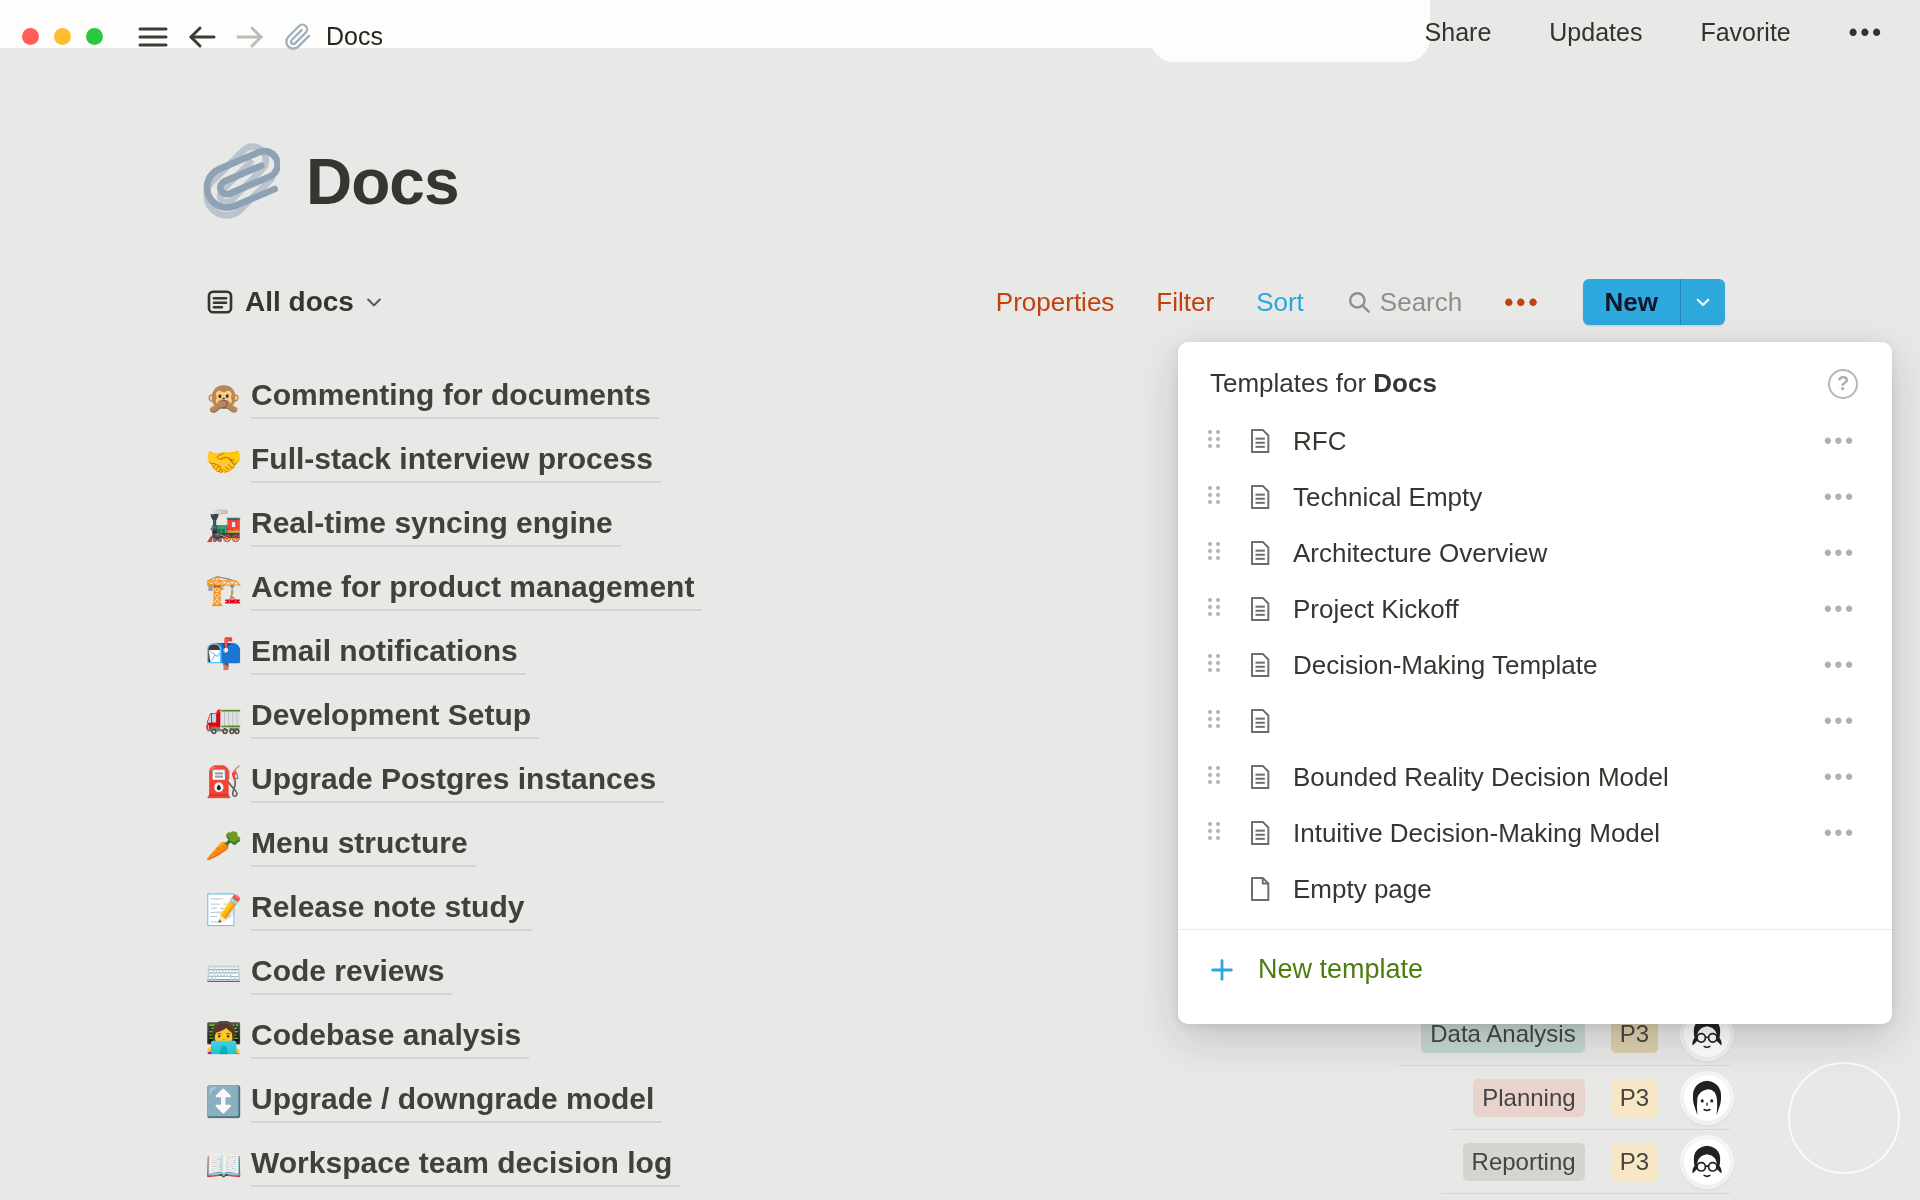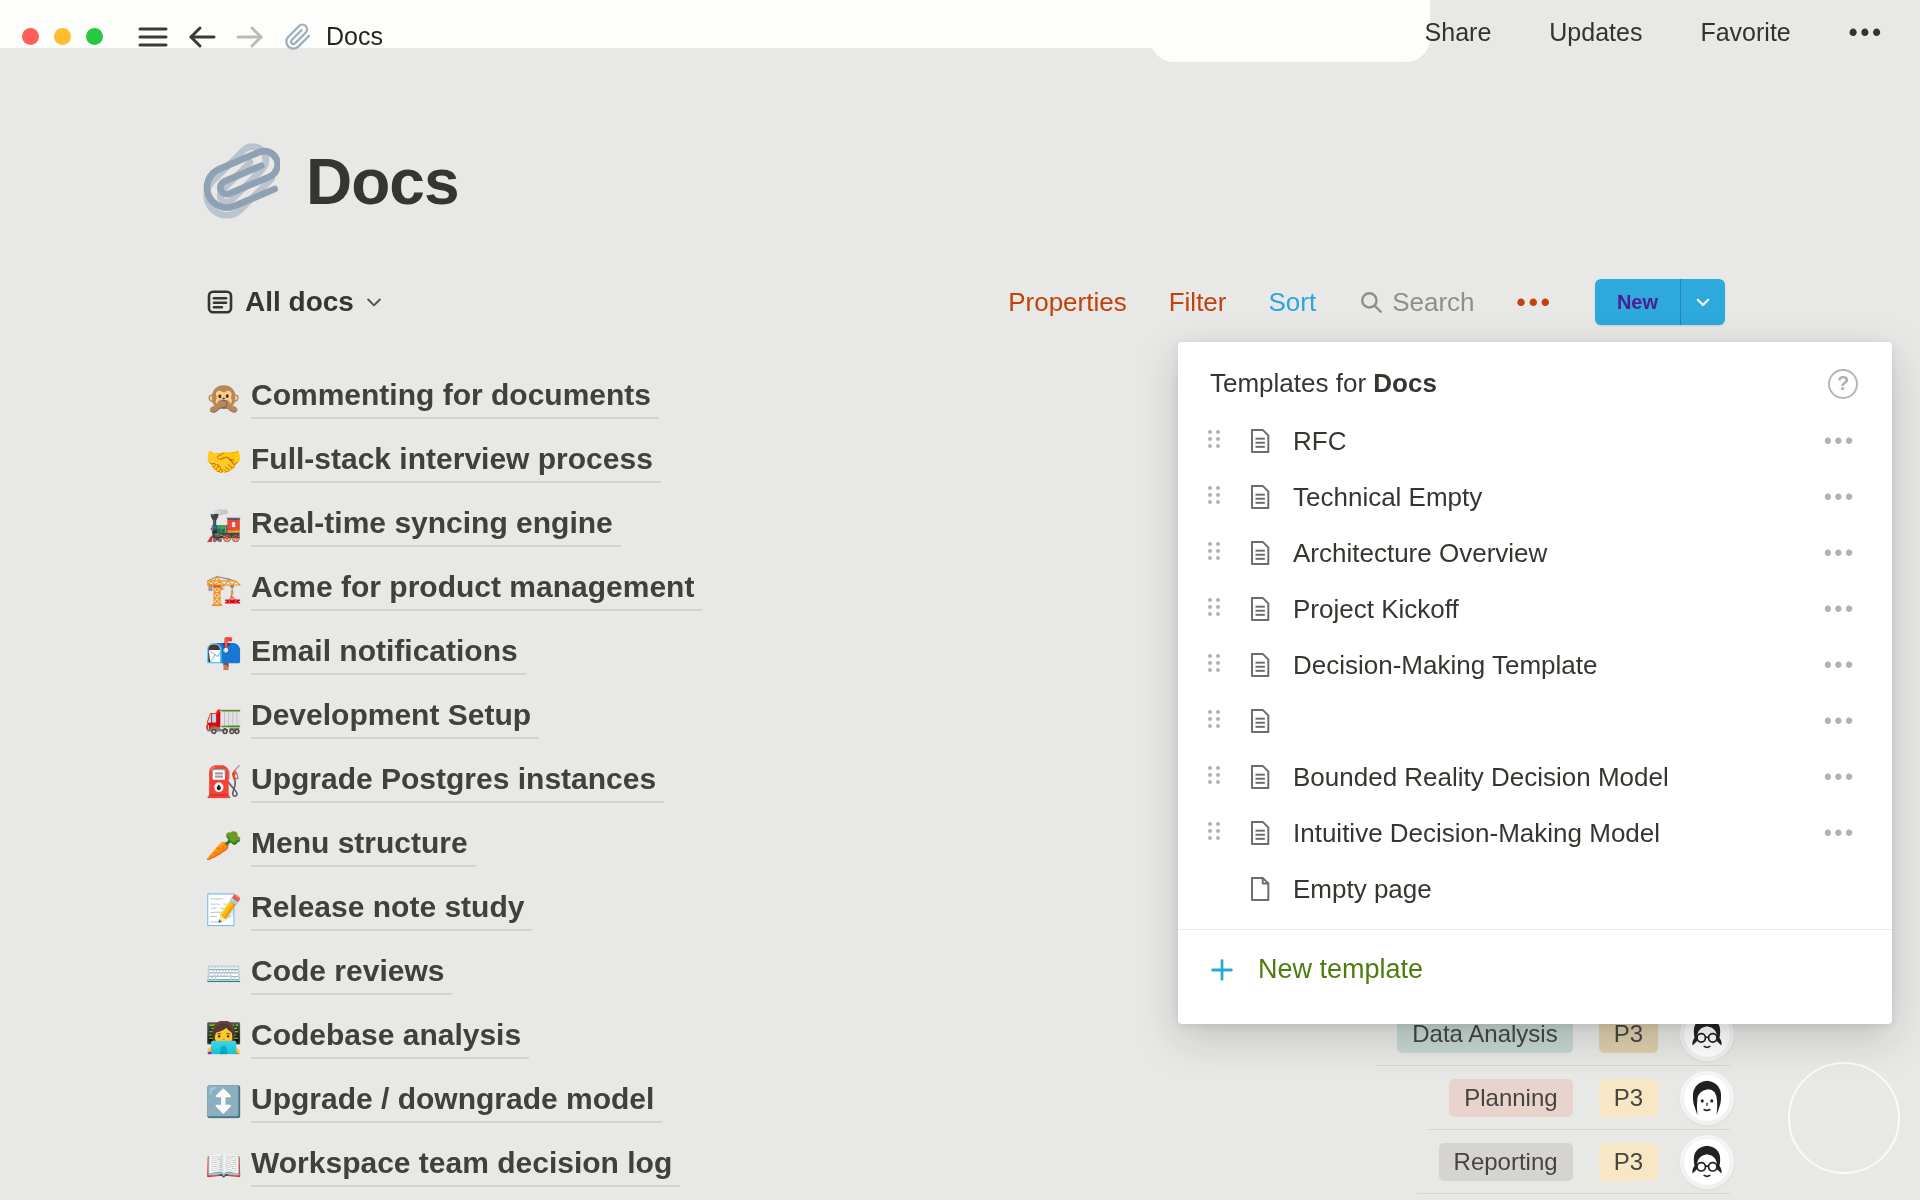--- a/index.html
+++ b/index.html
@@ -30,40 +30,40 @@
   .toolbar { position:absolute; left:205px; top:276px; width:1520px; height:52px; display:flex;
              align-items:center; z-index:2; }
   .view-switch { display:flex; align-items:center; gap:10px; cursor:pointer; }
   .view-switch .lbl { font-size:28px; font-weight:700; color:#37352f; }
   .tb-right { margin-left:auto; display:flex; align-items:center; gap:42px; }
   .tb-item { font-size:26px; color:#c2410c; cursor:pointer; }
   .tb-item.active { color:#2aa7dc; }
   .tb-search { display:flex; align-items:center; gap:8px; cursor:pointer; font-size:26px; color:#8f8e8b; }
   .new-btn { display:flex; align-items:stretch; background:#2ea9dd; border-radius:6px; overflow:hidden;
              height:46px; cursor:pointer; box-shadow:0 1px 2px rgba(0,0,0,.12); }
-  .new-btn .label { display:flex; align-items:center; padding:0 22px; color:#4c1d95; font-size:20px; font-weight:700; }
+  .new-btn .label { display:flex; align-items:center; padding:0 22px; color:#0f172a; font-size:26px; font-weight:700; }
   .new-btn .split { width:1px; background:rgba(10,70,100,.35); }
   .new-btn .caret { display:flex; align-items:center; justify-content:center; width:44px; }
 
   
   .doclist { position:absolute; left:205px; top:366px; width:1525px; z-index:1; }
   .docrow { height:64px; display:flex; align-items:center; cursor:pointer; }
   .doc-emoji { width:46px; font-size:30px; line-height:1; flex:0 0 46px; }
   .doc-title { font-size:30px; font-weight:700; color:#41403b; padding:0 8px 5px 0;
                border-bottom:2px solid #d4d3d0; white-space:nowrap; }
   .row-props { margin-left:auto; display:flex; align-items:center; gap:26px;
                border-bottom:1px solid #d7d6d3; padding:0 0 8px 22px; }
-  .chip { height:38px; display:flex; align-items:center; padding:0 15px; border-radius:5px;
+  .chip { height:38px; display:flex; align-items:center; padding:0 9px; border-radius:5px;
           font-size:24px; color:#454440; white-space:nowrap; }
   .avatar { width:46px; height:46px; border-radius:50%; background:#fff; flex:0 0 46px;
             box-shadow:0 0 0 4px rgba(255,255,255,.65), 0 2px 6px rgba(0,0,0,.18); overflow:hidden; }
 
   
   .panel { position:absolute; left:1178px; top:342px; width:714px; height:682px; background:#fff;
-           border-radius:4px; z-index:10; box-shadow:0 14px 44px rgba(20,20,20,.18), 0 2px 8px rgba(20,20,20,.08);
+           border-radius:10px; z-index:10; box-shadow:0 14px 44px rgba(20,20,20,.18), 0 2px 8px rgba(20,20,20,.08);
            padding:26px 0 0 0; }
   .panel-head { display:flex; align-items:center; padding:0 34px 14px 32px; }
   .panel-title { font-size:26px; color:#37352f; }
   .panel-title b { font-weight:700; }
   .help { margin-left:auto; width:30px; height:30px; border:2px solid #b7b6b3; border-radius:50%;
           color:#b0afac; font-size:20px; font-weight:700; display:flex; align-items:center; justify-content:center;
           cursor:pointer; }
   .trow { height:56px; display:flex; align-items:center; padding:0 36px 0 30px; cursor:pointer; }
   .handle { width:15px; height:22px; display:grid; grid-template-columns:repeat(2,4px); grid-auto-rows:4px;
             gap:3px 4px; margin-right:22px; cursor:grab; }

